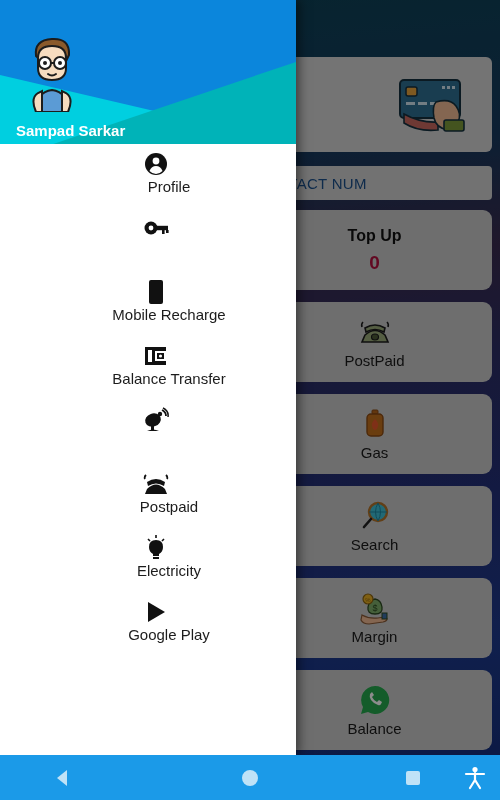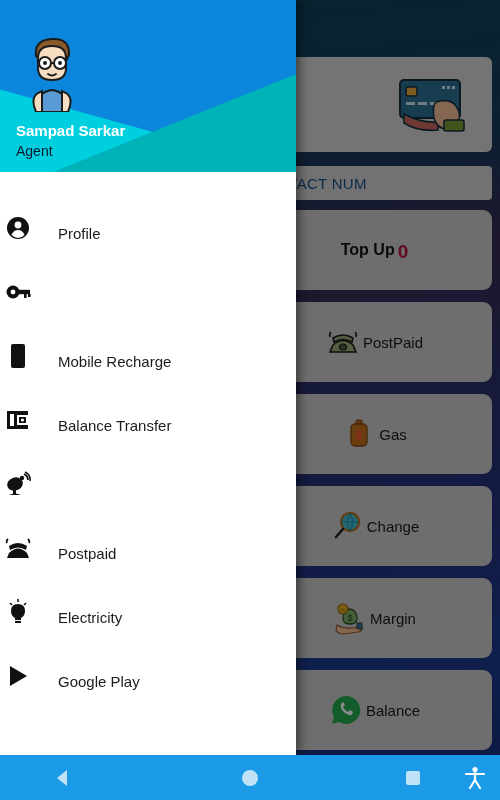--- a/index.html
+++ b/index.html
@@ -38,21 +38,21 @@
     overflow:hidden;
   }
 
   #tile-grid {
     position:absolute; left:8px; top:210px; right:8px; bottom:0;
     display:grid; grid-template-columns:1fr 1fr; gap:12px 14px;
     align-content:start;
   }
   .tile {
     background:#c9c9c9; border-radius:9px; height:80px;
-    display:flex; flex-direction:row; align-items:center;
+    display:flex; flex-direction:column; align-items:center;
     justify-content:center; gap:3px;
   }
   .tile-label { font-size:15px; color:#1a1a1a; }
   .tile-topup-title { font-size:16px; font-weight:bold; color:#111; }
   .tile-topup-value { font-size:19px; font-weight:bold; color:#b3123f; margin-top:4px; }
   .tile-icon { width:34px; height:34px; display:block; }
 
   
   #scrim {
     position:absolute; inset:0 0 45px 0;
@@ -60,21 +60,21 @@
   }
 
   
   #nav-drawer {
     position:absolute; left:0; top:0; width:296px; height:755px;
     background:#ffffff;
     box-shadow:3px 0 10px rgba(0,0,0,.5);
     overflow:hidden;
   }
   #drawer-header {
-    position:relative; height:172px; overflow:hidden;
+    position:relative; height:144px; overflow:hidden;
     background:#0b86dc;
   }
   #drawer-header .band-cyan {
     position:absolute; left:0; bottom:0; width:100%; height:100%;
     background:#00cfe0;
     clip-path:polygon(0 52%, 100% 100%, 0 100%);
   }
   #drawer-header .band-teal {
     position:absolute; left:0; top:0; width:100%; height:100%;
     background:#00b3b8;
@@ -87,22 +87,23 @@
     position:absolute; left:16px; top:122px;
     color:#fff; font-size:15px; font-weight:bold;
   }
   #profile-role {
     position:absolute; left:16px; top:143px;
     color:#0f172a; font-size:14px;
   }
 
   #menu-list { padding-top:6px; }
   .menu-item {
-    display:flex; align-items:flex-end; height:64px; padding-left:4px;
+    display:flex; align-items:center; height:64px; padding-left:16px;
     cursor:pointer;
+    flex-direction:column;
   }
   .menu-icon {
     width:28px; height:28px; flex:none;
     display:flex; align-items:center; justify-content:center;
   }
   .menu-icon svg { display:block; }
   .menu-label {
     margin-left:26px; font-size:15px; color:#1c1c1c;
   }
 
@@ -176,21 +177,21 @@
       <div class="tile-label">Gas</div>
     </div>
 
     <div class="tile"></div>
     <div class="tile">
       <svg class="tile-icon" viewBox="0 0 34 34">
         <circle cx="20" cy="13" r="9" fill="#3fbfd6" stroke="#b2732a" stroke-width="2.4"></circle>
         <path d="M11 13 h18 M20 4 q5 9 0 18 M20 4 q-5 9 0 18" stroke="#1f8aa3" stroke-width="1" fill="none"></path>
         <line x1="13" y1="20" x2="6" y2="28" stroke="#222" stroke-width="2.6" stroke-linecap="round"></line>
       </svg>
-      <div class="tile-label">Change</div>
+      <div class="tile-label">Search</div>
     </div>
 
     <div class="tile"></div>
     <div class="tile">
       <svg class="tile-icon" viewBox="0 0 34 34">
         <path d="M17 8 q6 1 7 8 q1 7 -7 7 q-8 0 -7 -7 q1 -7 7 -8 z" fill="#7fae6a" stroke="#2c4a22" stroke-width="1.3"></path>
         <text x="17" y="20" font-size="9" fill="#2c4a22" text-anchor="middle" font-family="Liberation Sans, sans-serif">$</text>
         <circle cx="10" cy="8" r="5" fill="#e8b024" stroke="#8a6312" stroke-width="1.2"></circle>
         <text x="10" y="11" font-size="6" fill="#8a6312" text-anchor="middle" font-family="Liberation Sans, sans-serif">%</text>
         <path d="M4 24 q7 4 16 3 l6 -1 q3 0 3 2 q0 2 -4 3 l-14 2 q-6 0 -8 -4 z" fill="#f0bb94" stroke="#8a5a37" stroke-width="1.2"></path>

